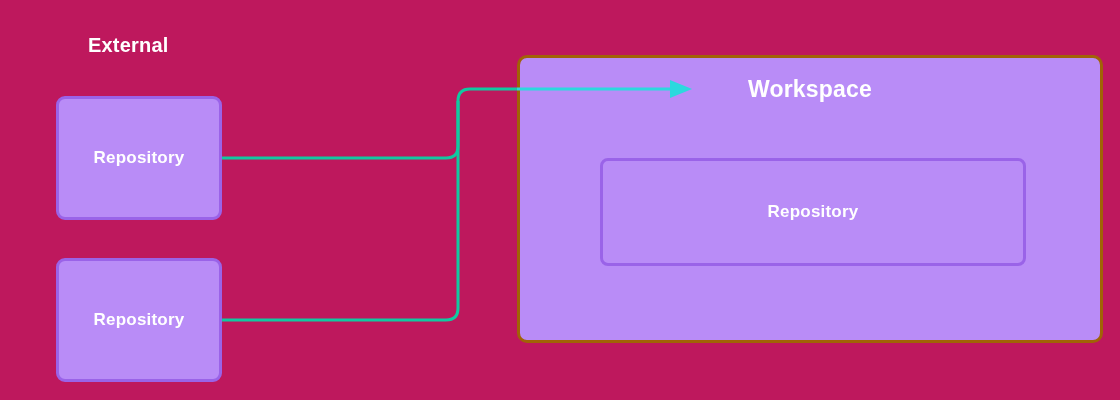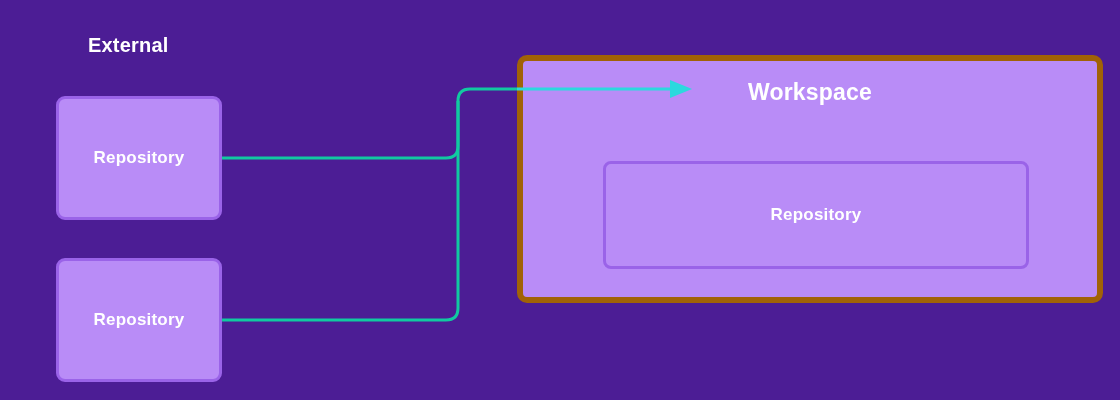--- a/index.html
+++ b/index.html
@@ -10,21 +10,21 @@
     width: 1120px;
     height: 400px;
     background: #222222;
     font-family: "Liberation Sans", sans-serif;
     overflow: hidden;
   }
   #stage {
     position: relative;
     width: 1120px;
     height: 400px;
-    background: #4c1d95;
+    background: #be185d;
   }
 
   
   .group-label {
     position: absolute;
     font-weight: bold;
     font-size: 20px;
     color: #ffffff;
     white-space: nowrap;
     letter-spacing: 0.2px;
@@ -66,24 +66,24 @@
     width: 166px;
     height: 124px;
   }
 
   
   #workspace {
     position: absolute;
     left: 517px;
     top: 55px;
     width: 586px;
-    height: 248px;
+    height: 288px;
     box-sizing: border-box;
     background: #b98cf7;
-    border: 6px solid #a16207;
+    border: 3px solid #a16207;
     border-radius: 10px;
   }
   #workspace-title {
     position: absolute;
     left: 0;
     right: 0;
     top: 18px;
     text-align: center;
     font-weight: bold;
     font-size: 23px;

